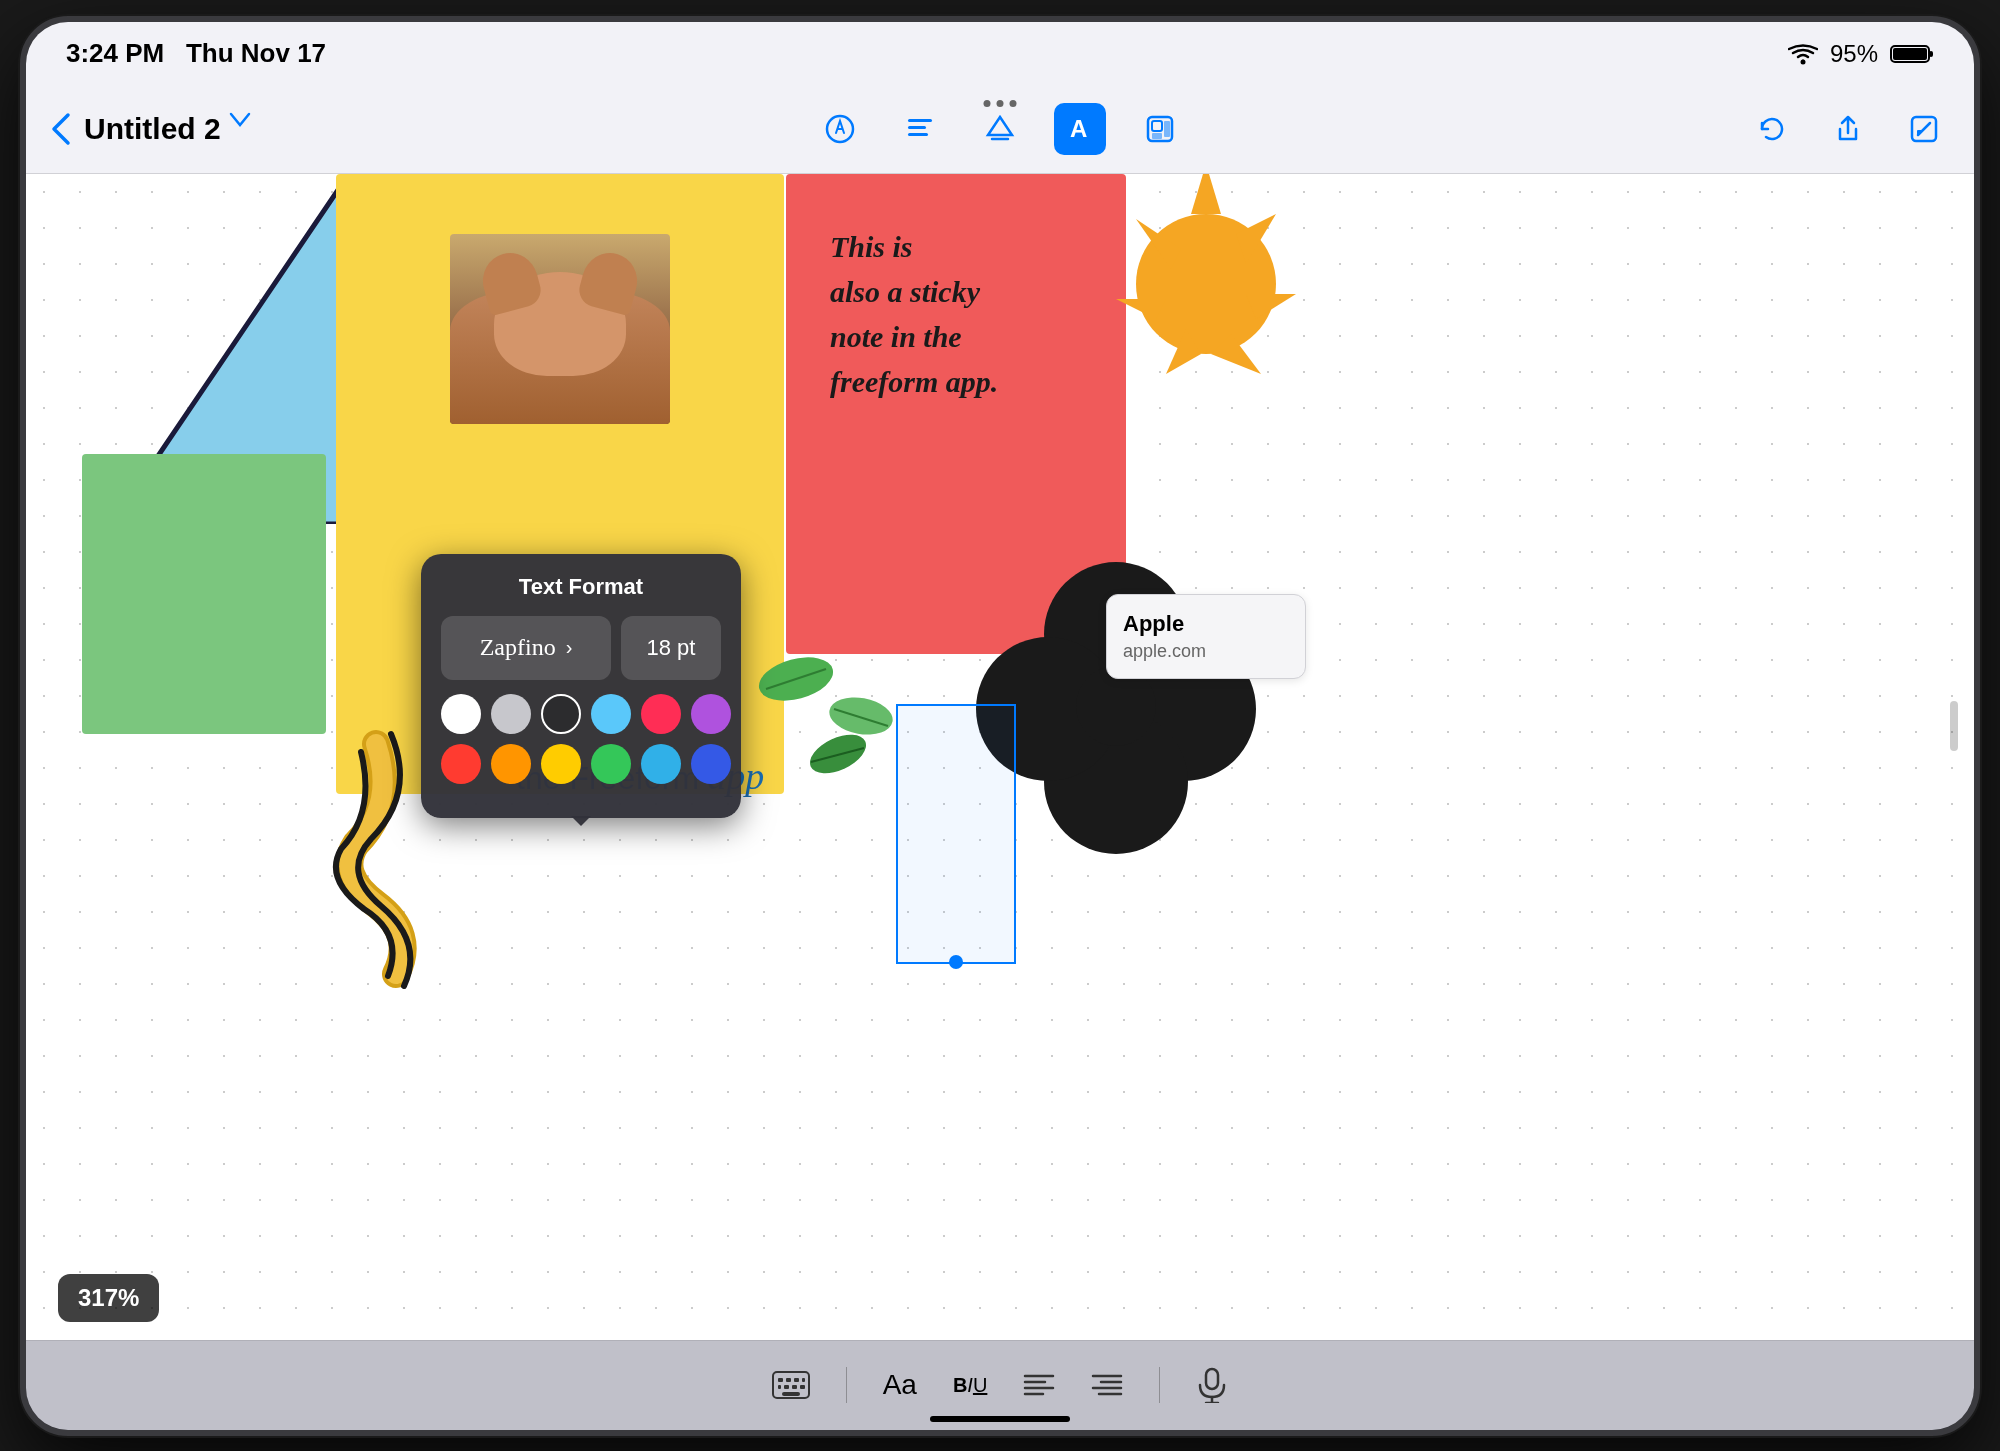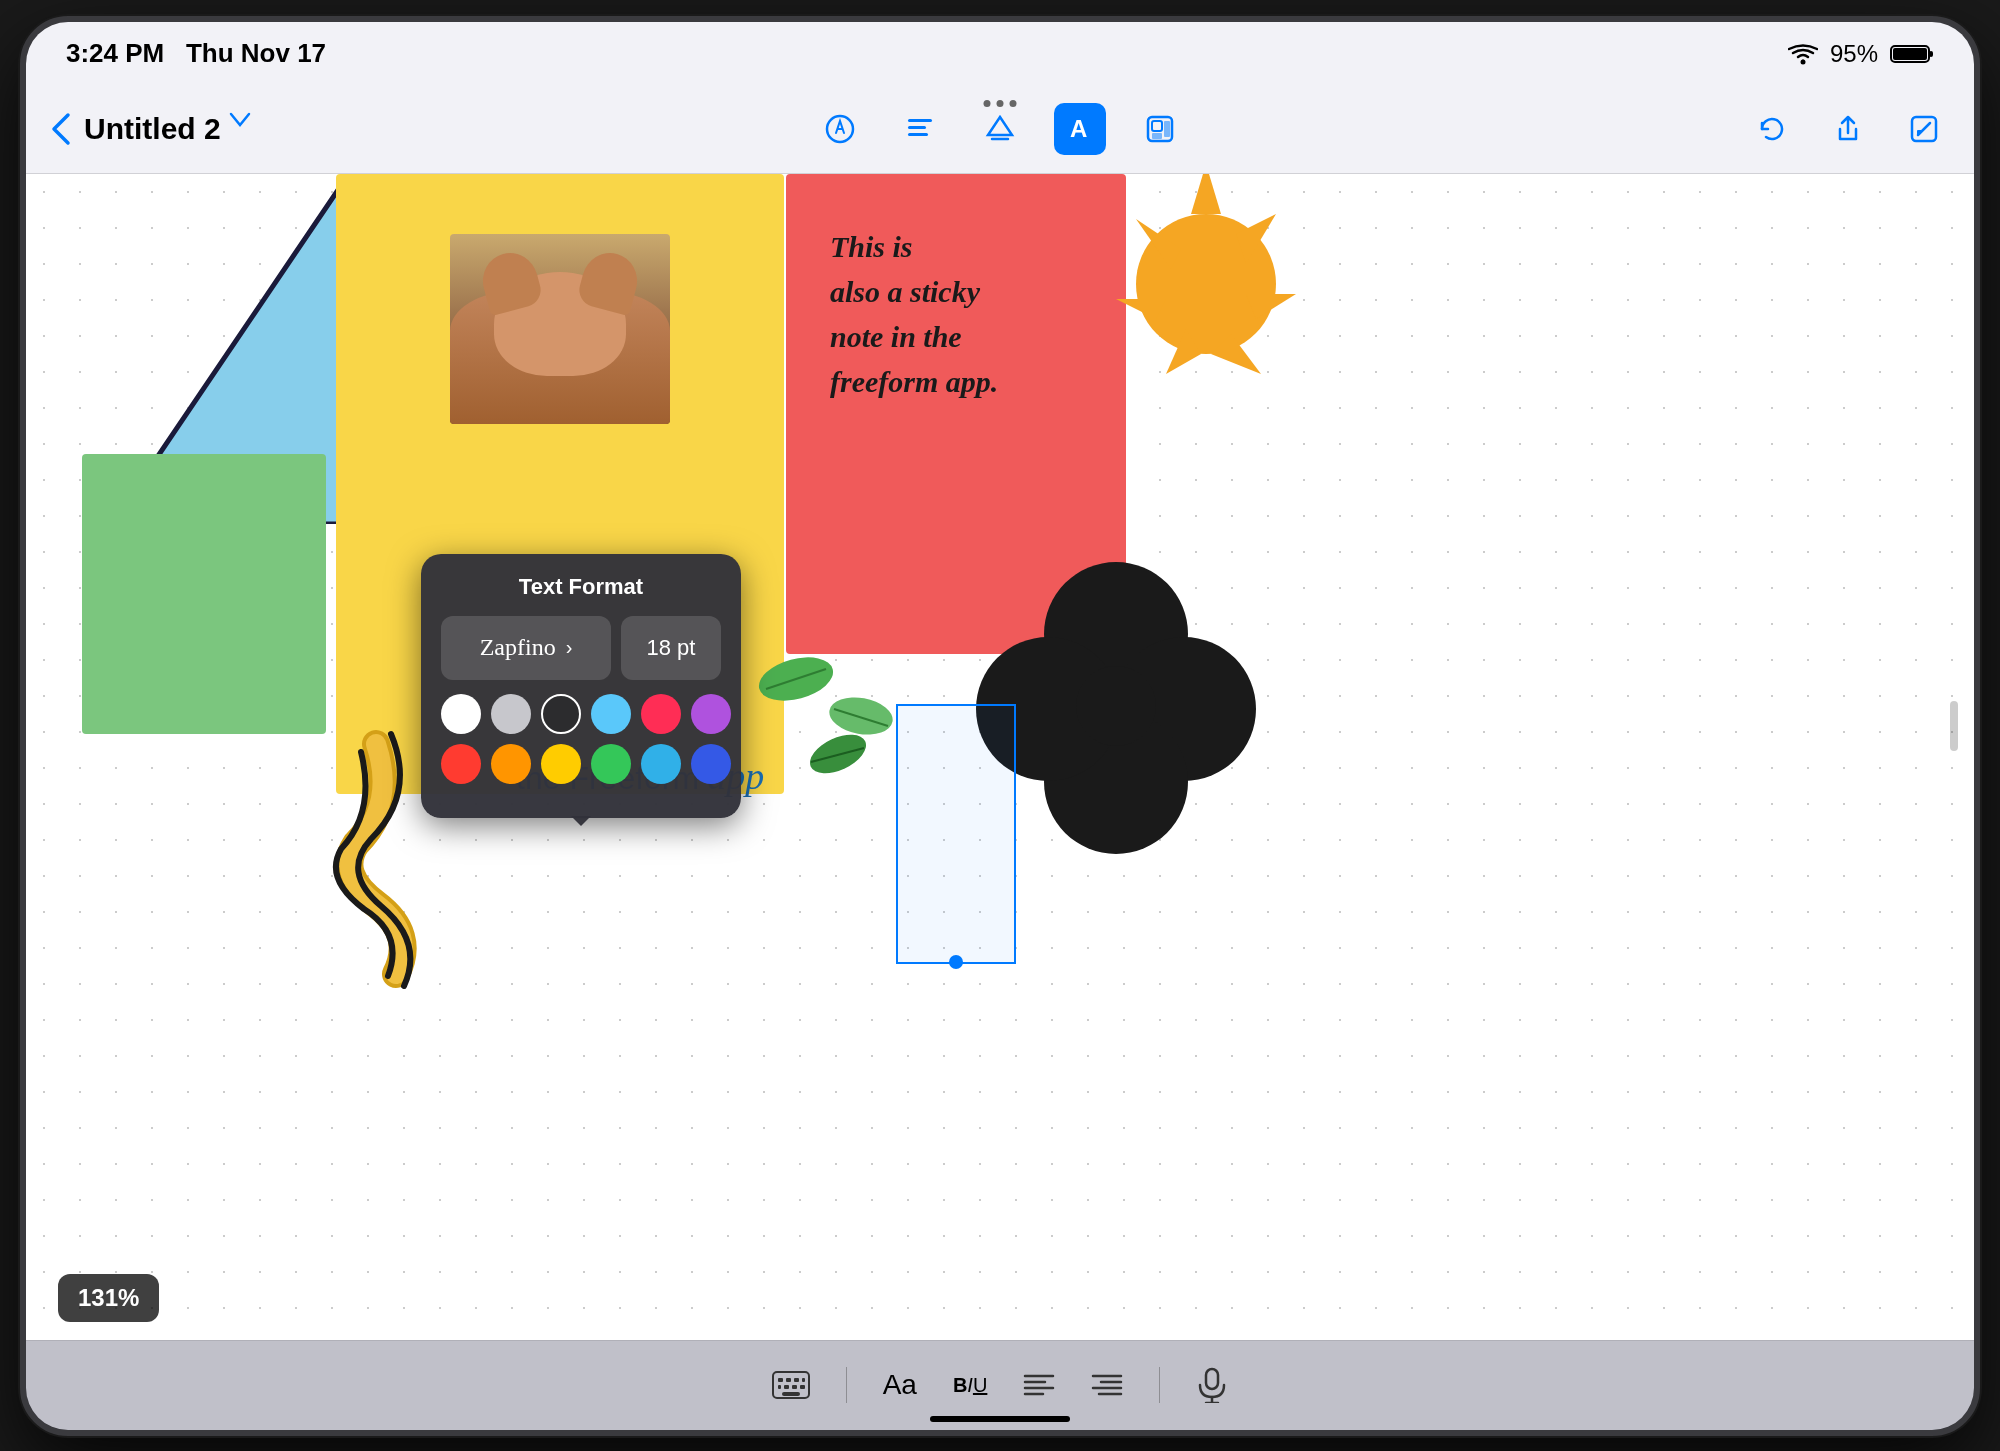--- a/index.html
+++ b/index.html
@@ -601,20 +601,24 @@
     <div id="flower" class="canvas-element">
       <svg viewBox="0 0 280 300" width="280" height="300">
         <circle cx="140" cy="80" r="72" fill="#1a1a1a"></circle>
         <circle cx="208" cy="155" r="72" fill="#1a1a1a"></circle>
         <circle cx="140" cy="228" r="72" fill="#1a1a1a"></circle>
         <circle cx="72" cy="155" r="72" fill="#1a1a1a"></circle>
         <circle cx="140" cy="152" r="40" fill="#1a1a1a"></circle>
       </svg>
     </div>
 
+    <div id="apple-card" class="canvas-element">
+      <div id="apple-card-title" style="font-size:22px;font-weight:700;color:#000;margin-bottom:4px;">Apple</div>
+      <div id="apple-card-url" style="font-size:18px;color:#666;">apple.com</div>
+    </div>
 
     <div id="freeform-text" class="canvas-element" style="display:flex;align-items:baseline;gap:8px;left:490px;top:580px;">
       <span style="font-size:32px;color:#1a6fb5;font-weight:400;">the Freeform</span>
       <span style="font-family:Georgia,serif;font-style:italic;font-size:38px;color:#1a6fb5;">app</span>
     </div>
 
     <div id="selection-box" class="canvas-element">
       <div id="selection-handle"></div>
     </div>
 
@@ -645,21 +649,21 @@
         <div class="color-dot indigo"></div>
       </div>
 
     </div>
 
   </div>
 
   <div id="right-scroll-indicator"></div>
 
   <div id="zoom-indicator">
-    <span>131%</span>
+    <span>317%</span>
   </div>
 
   <div id="bottom-bar">
 
     <div class="bar-btn">
       <svg width="38" height="28" viewBox="0 0 38 28">
         <rect x="1" y="1" width="36" height="26" rx="4" stroke="#333" stroke-width="2" fill="none"></rect>
         <rect x="6" y="7" width="5" height="4" rx="1" fill="#333"></rect>
         <rect x="14" y="7" width="5" height="4" rx="1" fill="#333"></rect>
         <rect x="22" y="7" width="5" height="4" rx="1" fill="#333"></rect>

